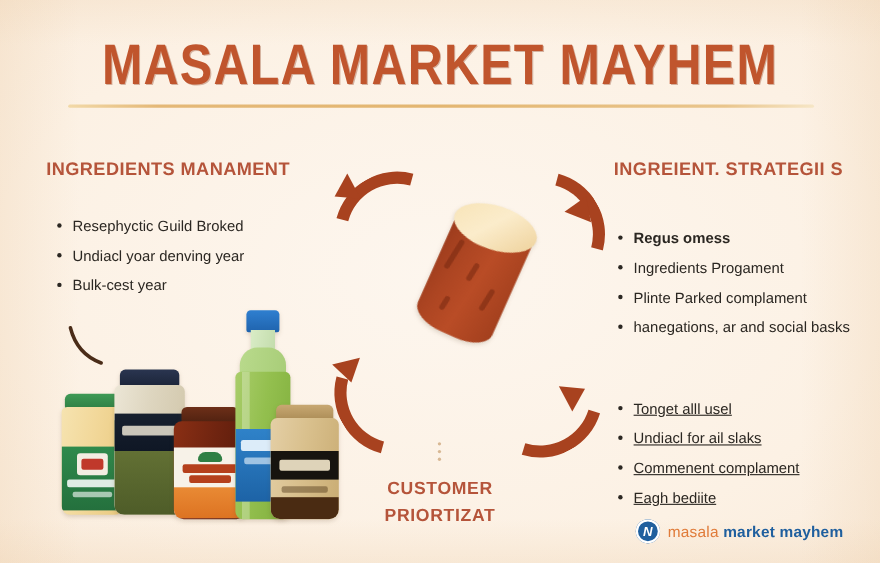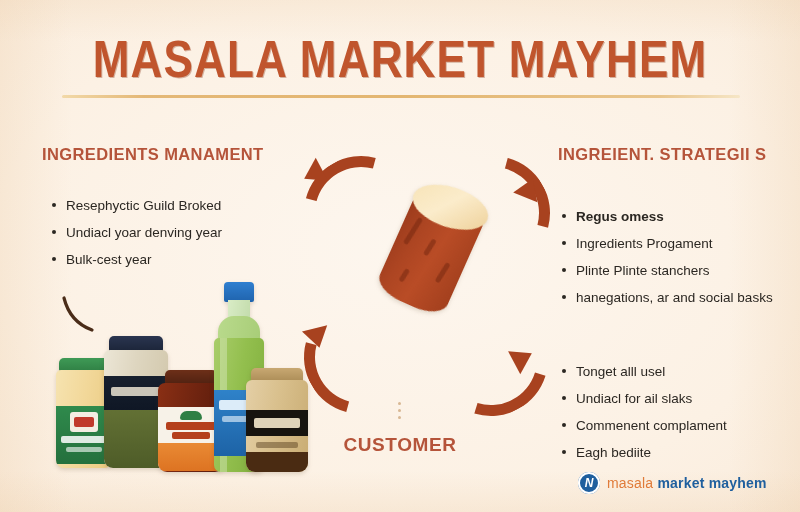--- a/index.html
+++ b/index.html
@@ -93,30 +93,30 @@
     top: 11px;
     width: 4px;
     height: 4px;
     border-radius: 50%;
     background: #2b2722;
   }
   .bullets li.bold { font-weight: bold; }
 
   .bullets.left-list  { top: 192px; left: 50px; }
   .bullets.right-a    { top: 203px; left: 560px; }
-  .bullets.right-b    { top: 358px; left: 560px; }
+  .bullets.right-b    { top: 358px; left: 560px; text-decoration: underline; }
 
   
   .center-caption {
     position: absolute;
     top: 432px;
     left: 300px;
     width: 200px;
     text-align: center;
-    font-size: 19px;
+    font-size: 16px;
     line-height: 25px;
     font-weight: bold;
     letter-spacing: 0.6px;
     color: #b5543a;
   }
   .caption-dots {
     position: absolute;
     top: 402px;
     left: 396px;
     width: 6px;
@@ -289,21 +289,21 @@
   <ul class="bullets left-list">
     <li>Resephyctic Guild Broked</li>
     <li>Undiacl yoar denving year</li>
     <li>Bulk-cest year</li>
   </ul>
 
   <div class="col-head right">INGREIENT. STRATEGII S</div>
   <ul class="bullets right-a">
     <li class="bold">Regus omess</li>
     <li>Ingredients Progament</li>
-    <li>Plinte Plinte stanchers</li>
+    <li>Plinte Parked complament</li>
     <li>hanegations, ar and social basks</li>
   </ul>
   <ul class="bullets right-b">
     <li>Tonget alll usel</li>
     <li>Undiacl for ail slaks</li>
     <li>Commenent complament</li>
     <li>Eagh bediite</li>
   </ul>
 
   <div class="arrows">
@@ -327,20 +327,21 @@
     <div class="cyl-top"></div>
   </div>
 
   <div class="caption-dots">
     <span></span>
       <span></span>
       <span></span>
   </div>
   <div class="center-caption">
     <div>CUSTOMER</div>
+    <div>PRIORTIZAT</div>
   </div>
 
   <svg class="deco-arc" style="left:58px; top:292px;" width="44" height="46">
     <path d="M6 6 Q 12 30 34 38" stroke="#4a2c18" stroke-width="3.2" fill="none" stroke-linecap="round"></path>
   </svg>
   <svg class="deco-arc" style="left:262px; top:368px;" width="48" height="40">
     <path d="M4 32 Q 22 30 34 8" stroke="#4a2c18" stroke-width="3.2" fill="none" stroke-linecap="round"></path>
   </svg>
 
   <div class="products">

